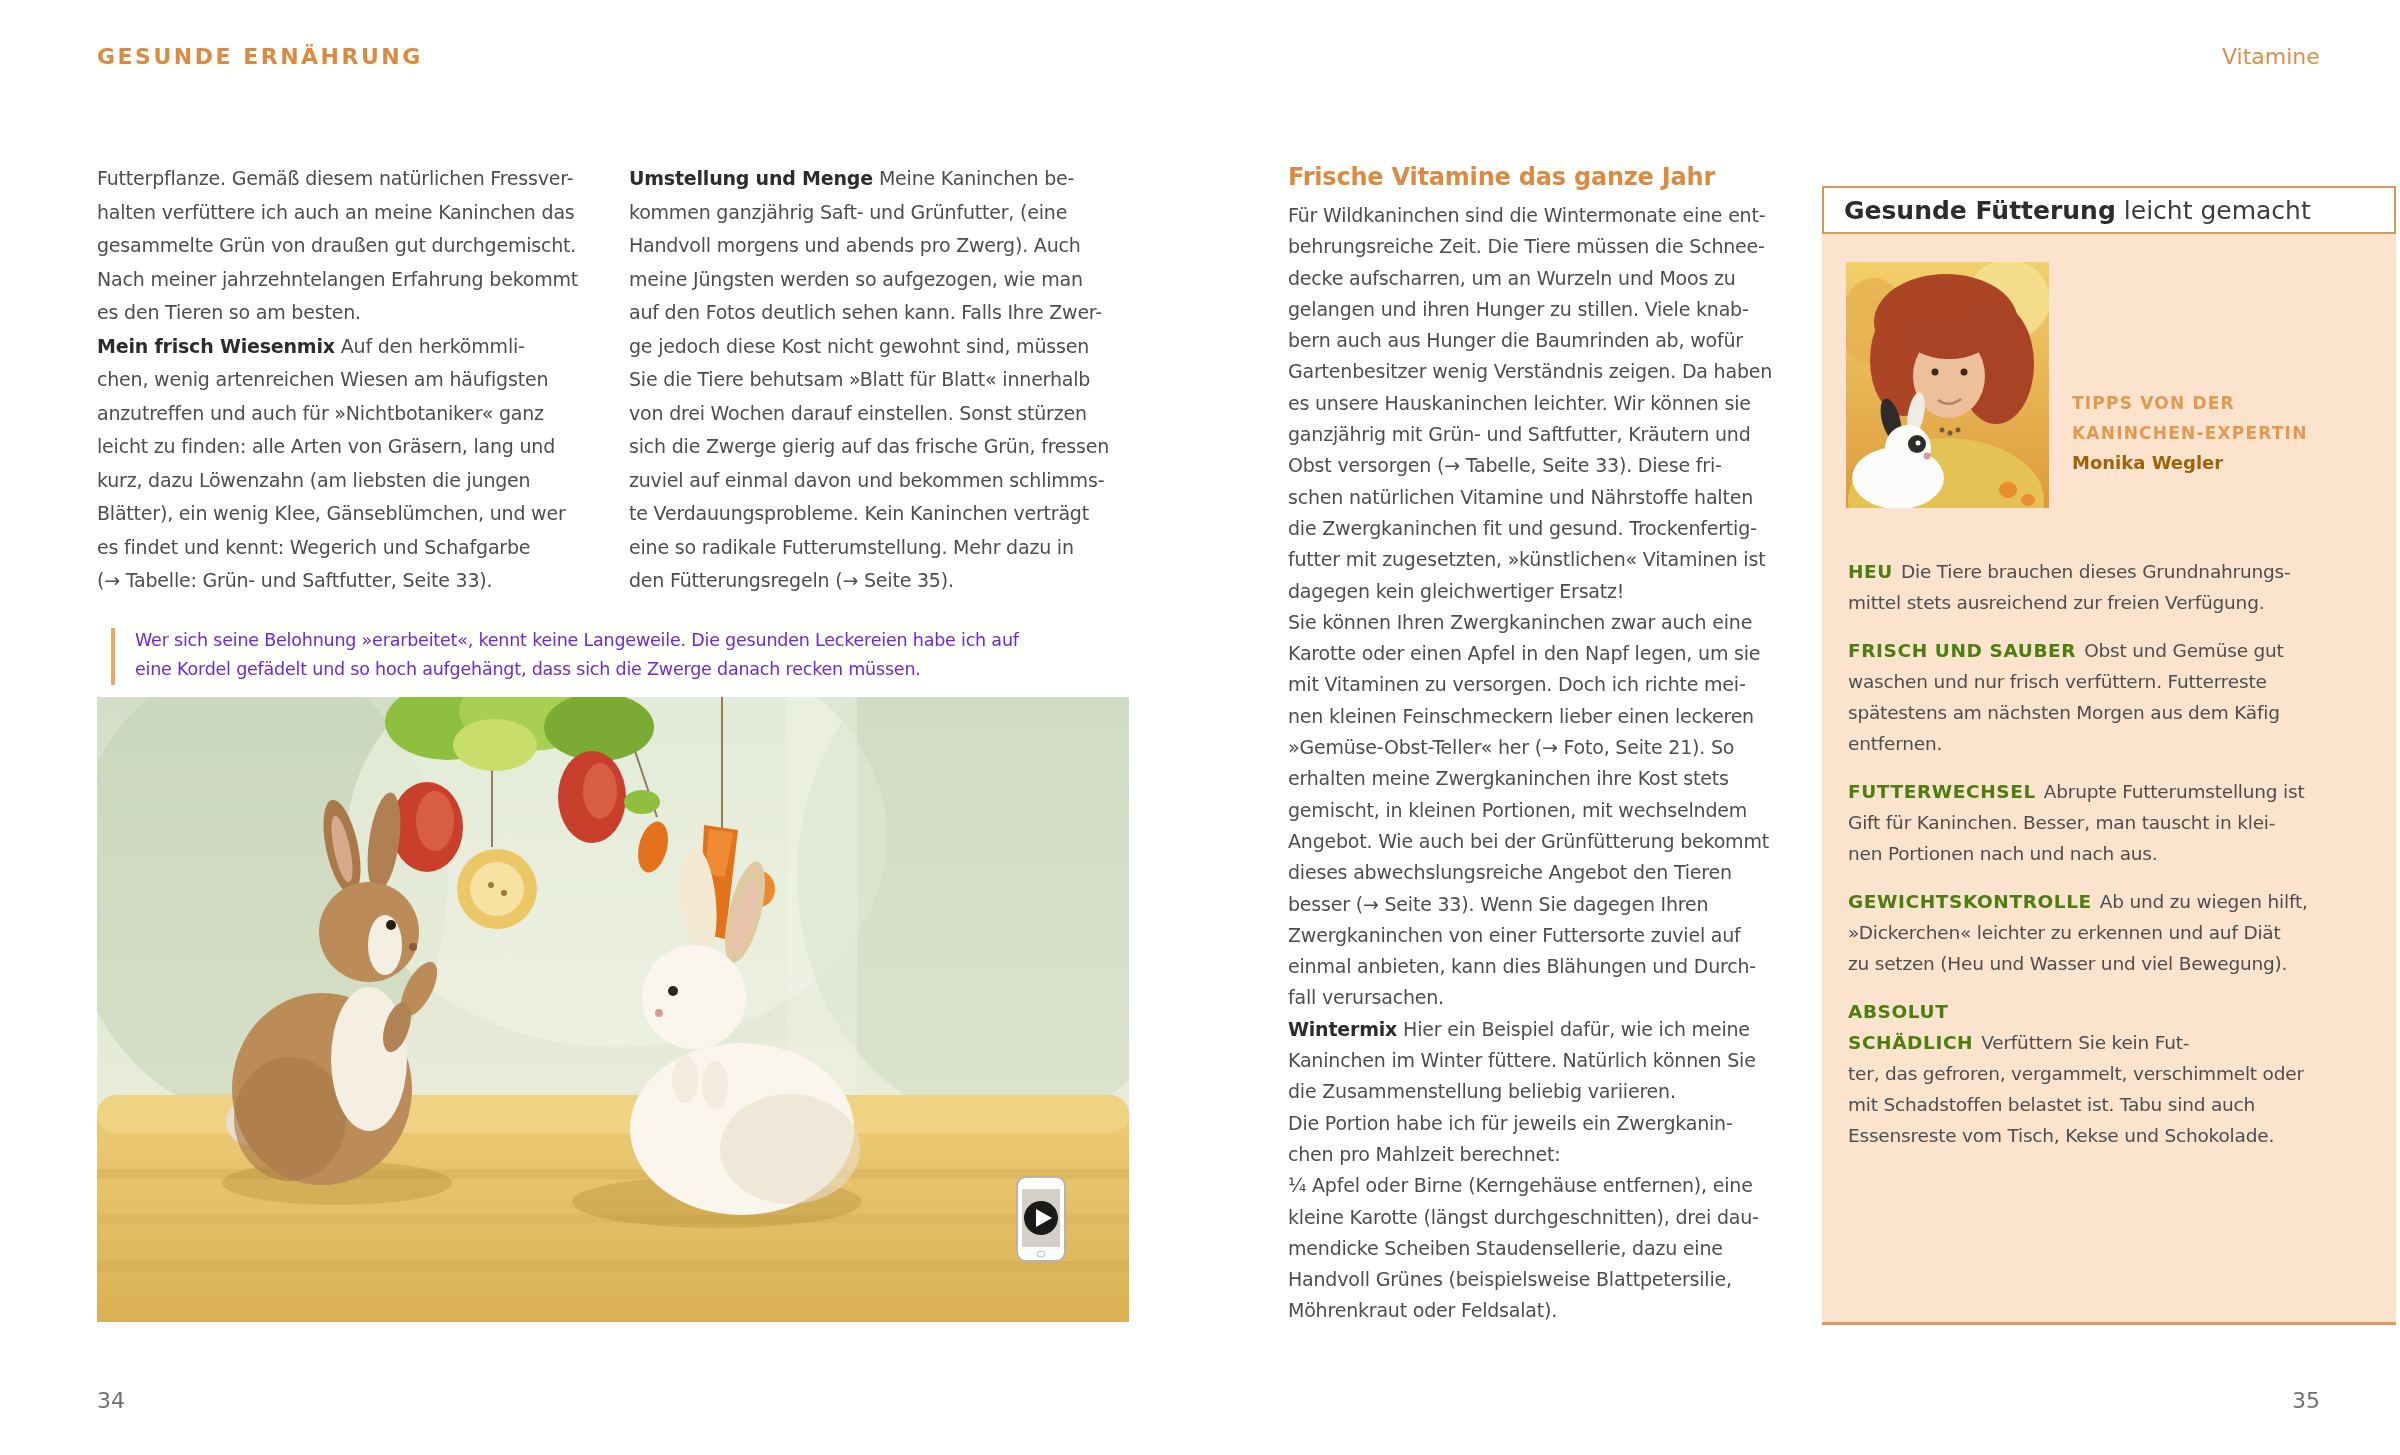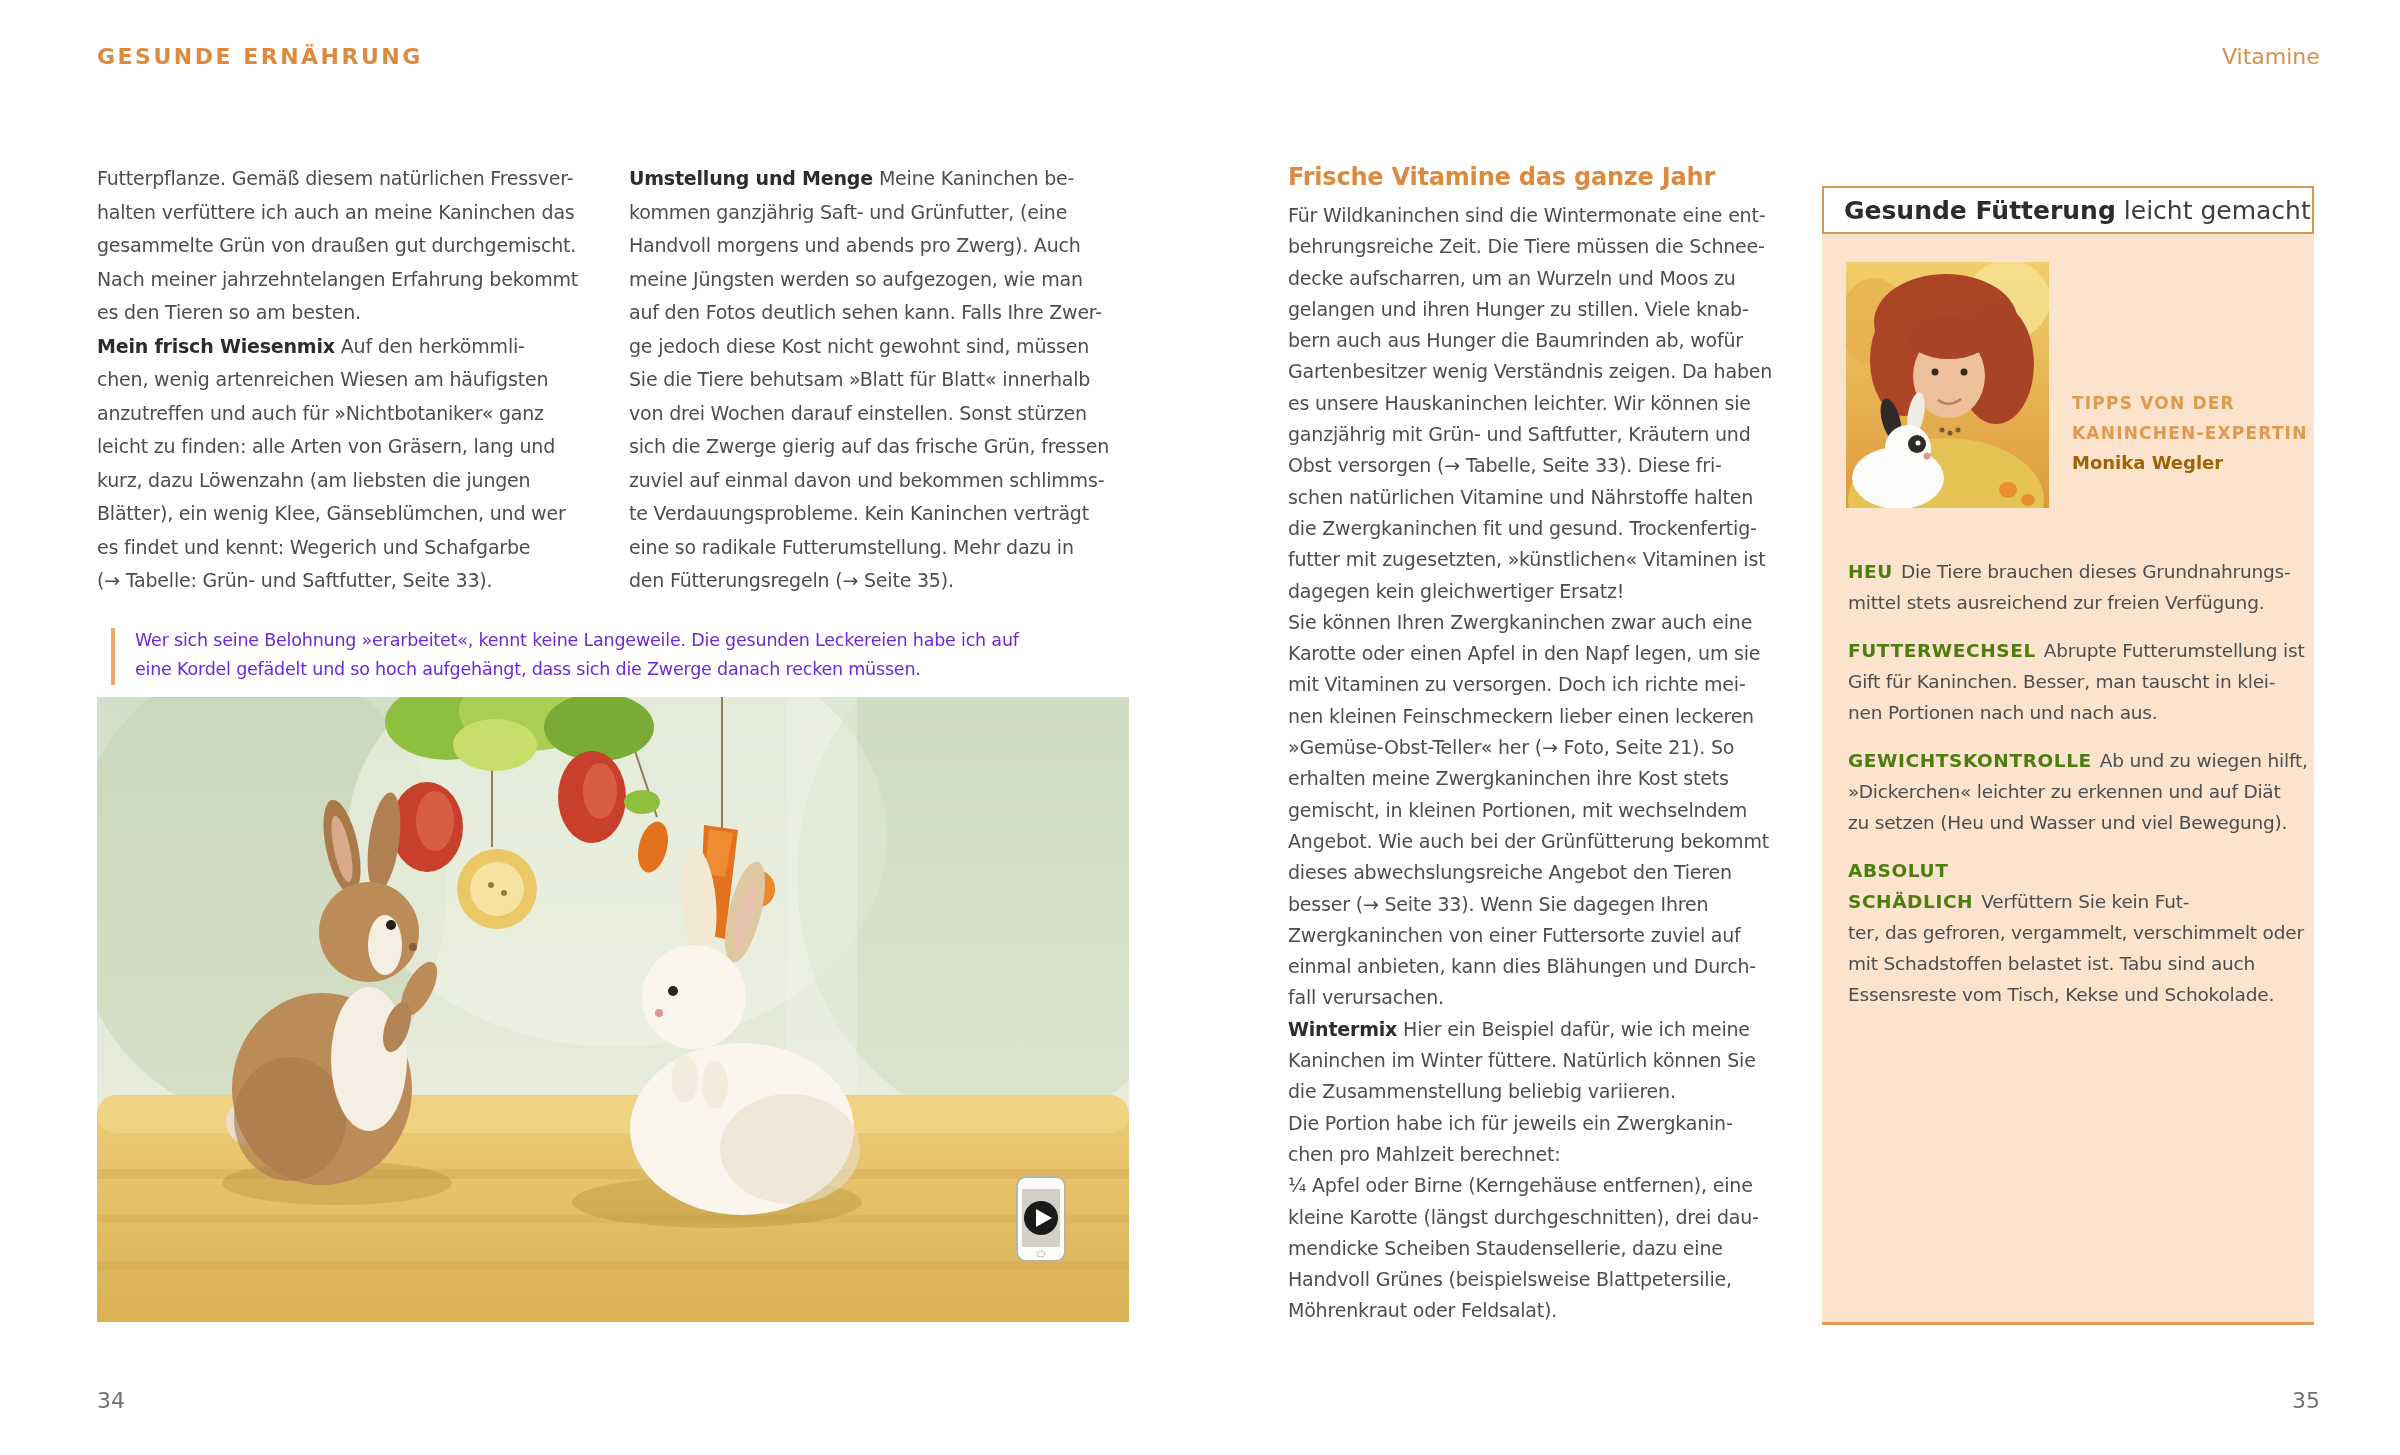--- a/index.html
+++ b/index.html
@@ -217,21 +217,21 @@
 Die Portion habe ich für jeweils ein Zwergkanin-
 chen pro Mahlzeit berechnet:
 ¼ Apfel oder Birne (Kerngehäuse entfernen), eine
 kleine Karotte (längst durchgeschnitten), drei dau-
 mendicke Scheiben Staudensellerie, dazu eine
 Handvoll Grünes (beispielsweise Blattpetersilie,
 Möhrenkraut oder Feldsalat).</span>
     </div>
   </div>
 
-  <div class="abs sidebar" style="left:642px;top:186px;width:492px;height:1136px;">
+  <div class="abs sidebar" style="left:642px;top:186px;width:530px;height:1136px;padding-left:44px;">
     <div class="sb-titlebox">
       <span class="sb-title-b">Gesunde Fütterung</span>
       <span class="sb-title-r">leicht gemacht</span>
     </div>
 
     <div class="abs" style="left:24px;top:76px;width:203px;height:246px;">
       <svg width="203" height="246" viewBox="0 0 203 246">
         <defs>
           <linearGradient id="eg" x1="0" y1="0" x2="0" y2="1">
             <stop offset="0" stop-color="#f2cf6b"></stop>
@@ -270,20 +270,26 @@
 KANINCHEN-EXPERTIN</div>
       <div class="expert-name">Monika Wegler</div>
     </div>
 
     <div class="sb-sections">
       <div class="sb-sec">
         <span class="sb-head">HEU</span><span class="pre">Die Tiere brauchen dieses Grundnahrungs-
 mittel stets ausreichend zur freien Verfügung.</span>
       </div>
       <div class="sb-sec">
+        <span class="sb-head">FRISCH UND SAUBER</span><span class="pre">Obst und Gemüse gut
+waschen und nur frisch verfüttern. Futterreste
+spätestens am nächsten Morgen aus dem Käfig
+entfernen.</span>
+      </div>
+      <div class="sb-sec">
         <span class="sb-head">FUTTERWECHSEL</span><span class="pre">Abrupte Futterumstellung ist
 Gift für Kaninchen. Besser, man tauscht in klei-
 nen Portionen nach und nach aus.</span>
       </div>
       <div class="sb-sec">
         <span class="sb-head">GEWICHTSKONTROLLE</span><span class="pre">Ab und zu wiegen hilft,
 »Dickerchen« leichter zu erkennen und auf Diät
 zu setzen (Heu und Wasser und viel Bewegung).</span>
       </div>
       <div class="sb-sec">

